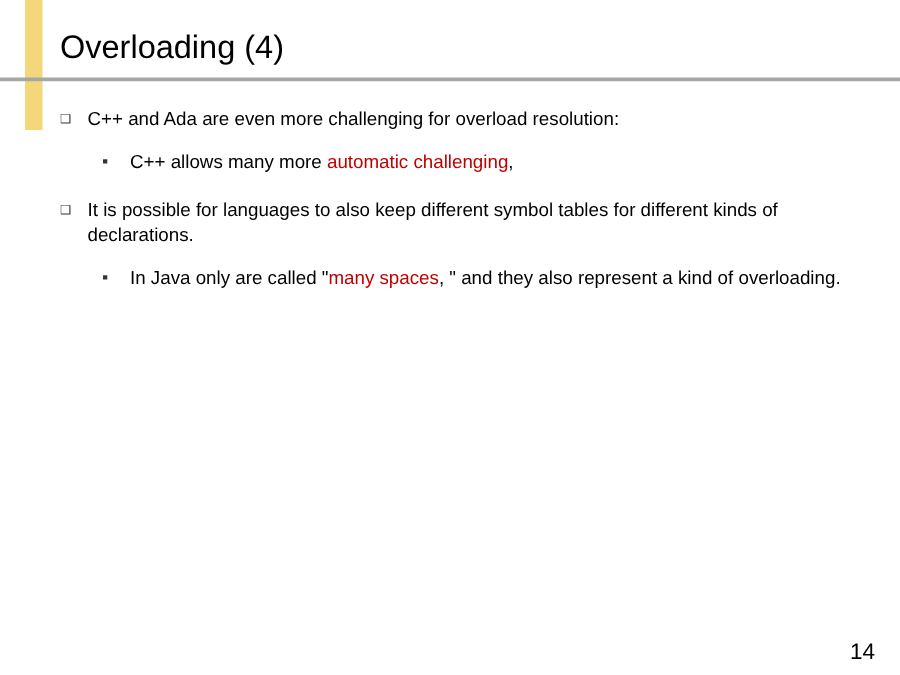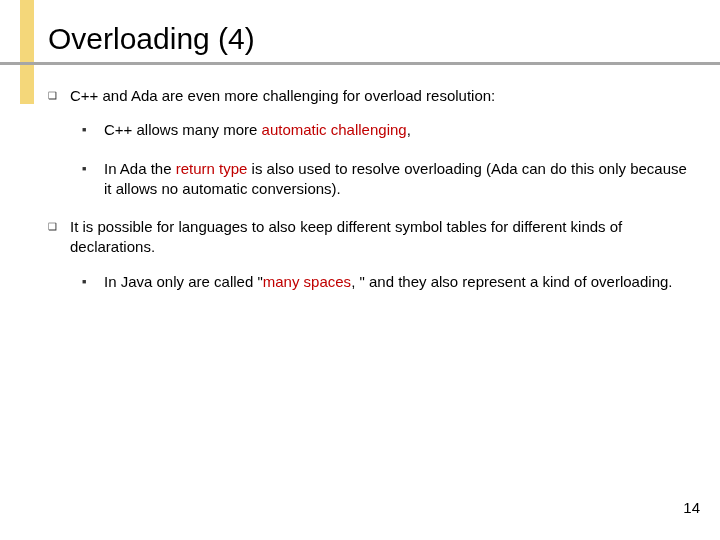--- a/index.html
+++ b/index.html
@@ -1,25 +1,25 @@
 <!DOCTYPE html>
 <html><head>
 <meta charset="utf-8">
 <style>
   html,body{margin:0;padding:0;width:720px;height:540px;background:#fff;font-family:Arial,Helvetica,sans-serif;color:#000;position:relative;overflow:hidden}
   .accent-v{position:absolute;left:20px;top:0;width:14px;height:104px;background:#f4d77a;z-index:0}
   .accent-h{position:absolute;left:0;top:62px;width:720px;height:3px;background:#a6a6a6;z-index:0}
-  .title{position:absolute;left:48px;top:22px;font-size:30px;z-index:1}
+  .title{position:absolute;left:48px;top:22px;font-size:26px;z-index:1}
   .content{position:absolute;left:48px;top:86px;width:640px;font-size:15px;line-height:1.35}
   .l1{display:flex;margin:0 0 14px 0;padding-left:0}
   .l1 .blt{width:22px;flex-shrink:0;font-size:10px;color:#333;padding-top:3px}
   .l2{display:flex;margin:0 0 18px 0;padding-left:34px}
   .l2 .blt{width:22px;flex-shrink:0;font-size:7px;color:#333;padding-top:5px}
   .hl{color:#c00000}
-  .pagenum{position:absolute;right:20px;bottom:24px;font-size:15px}
+  .pagenum{position:absolute;right:20px;bottom:8px;font-size:18px}
 </style>
 </head>
 <body>
 
 <div class="accent-v"></div>
 <div class="accent-h"></div>
 
 <div class="title">Overloading (4)</div>
 
 <div class="content">
@@ -27,24 +27,20 @@
   <div class="l1">
     <div class="blt">❑</div>
     <div>C++ and Ada are even more challenging for overload resolution:</div>
   </div>
 
   <div class="l2">
     <div class="blt">■</div>
     <div><span>C++ allows many more </span><span class="hl">automatic challenging</span><span>,</span></div>
   </div>
 
-  <div class="l2">
-    <div class="blt">■</div>
-    <div><span>In Ada the </span><span class="hl">return type</span><span> is also used to resolve overloading (Ada can do this only because it allows no automatic conversions).</span></div>
-  </div>
 
   <div class="l1">
     <div class="blt">❑</div>
     <div>It is possible for languages to also keep different symbol tables for different kinds of declarations.</div>
   </div>
 
   <div class="l2">
     <div class="blt">■</div>
     <div><span>In Java only are called "</span><span class="hl">many spaces</span><span>, " and they also represent a kind of overloading.</span></div>
   </div>

